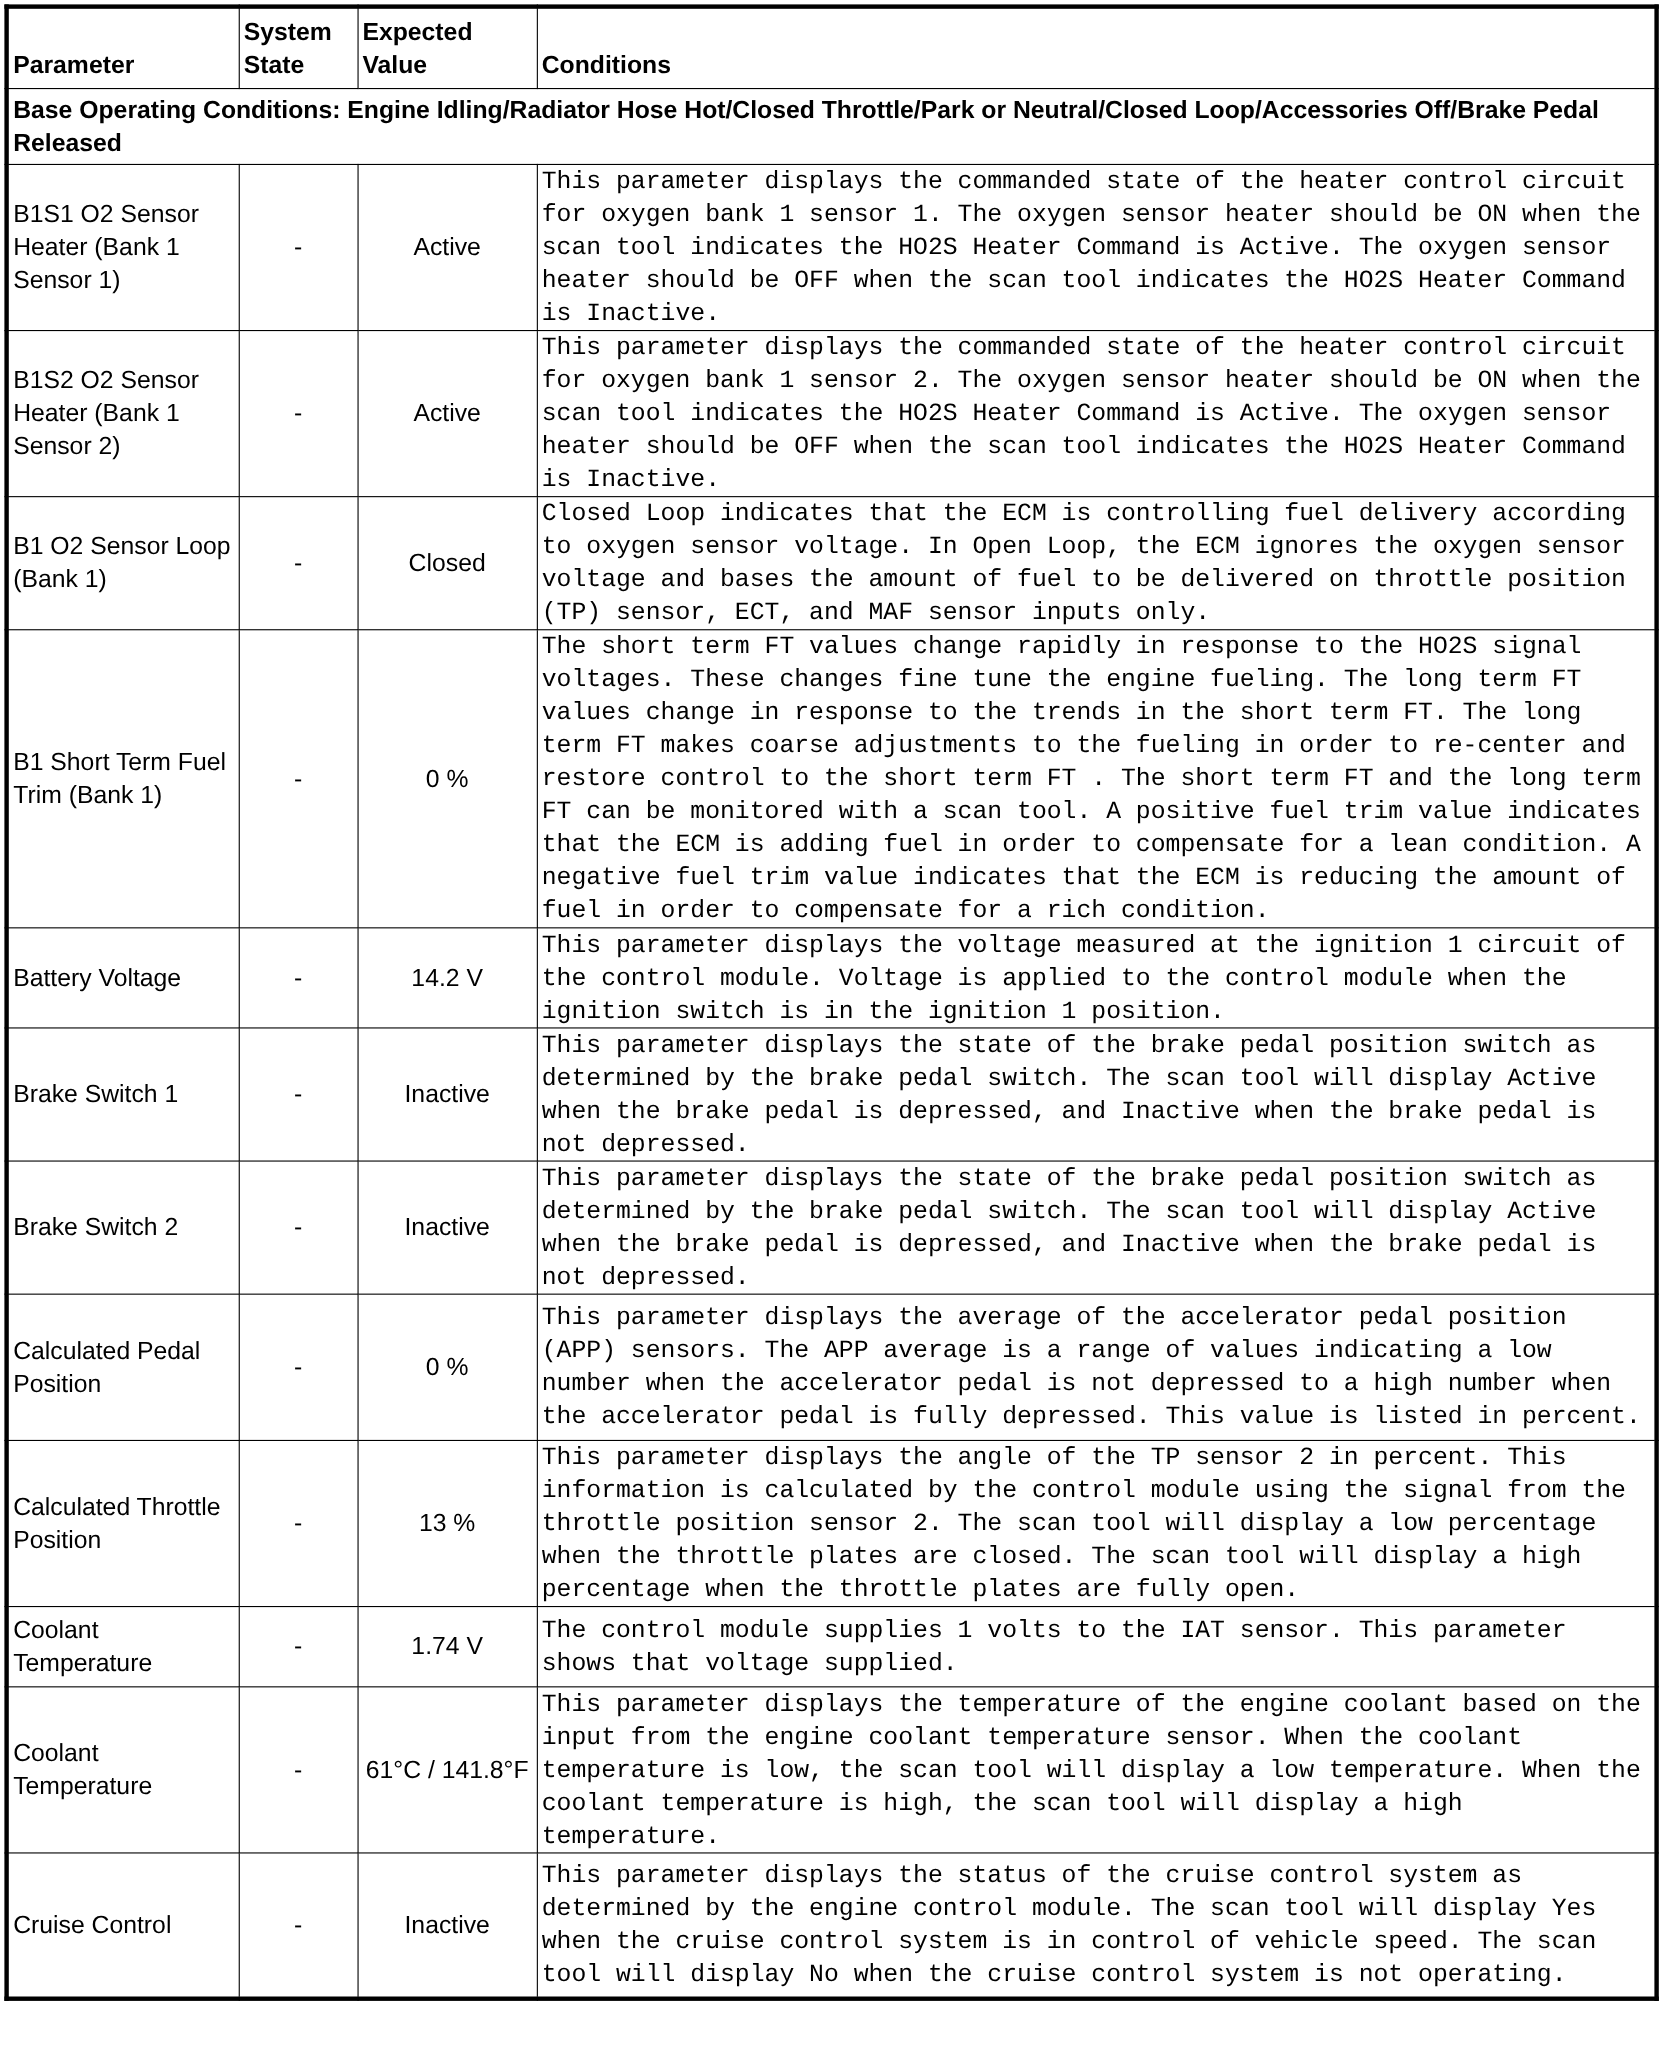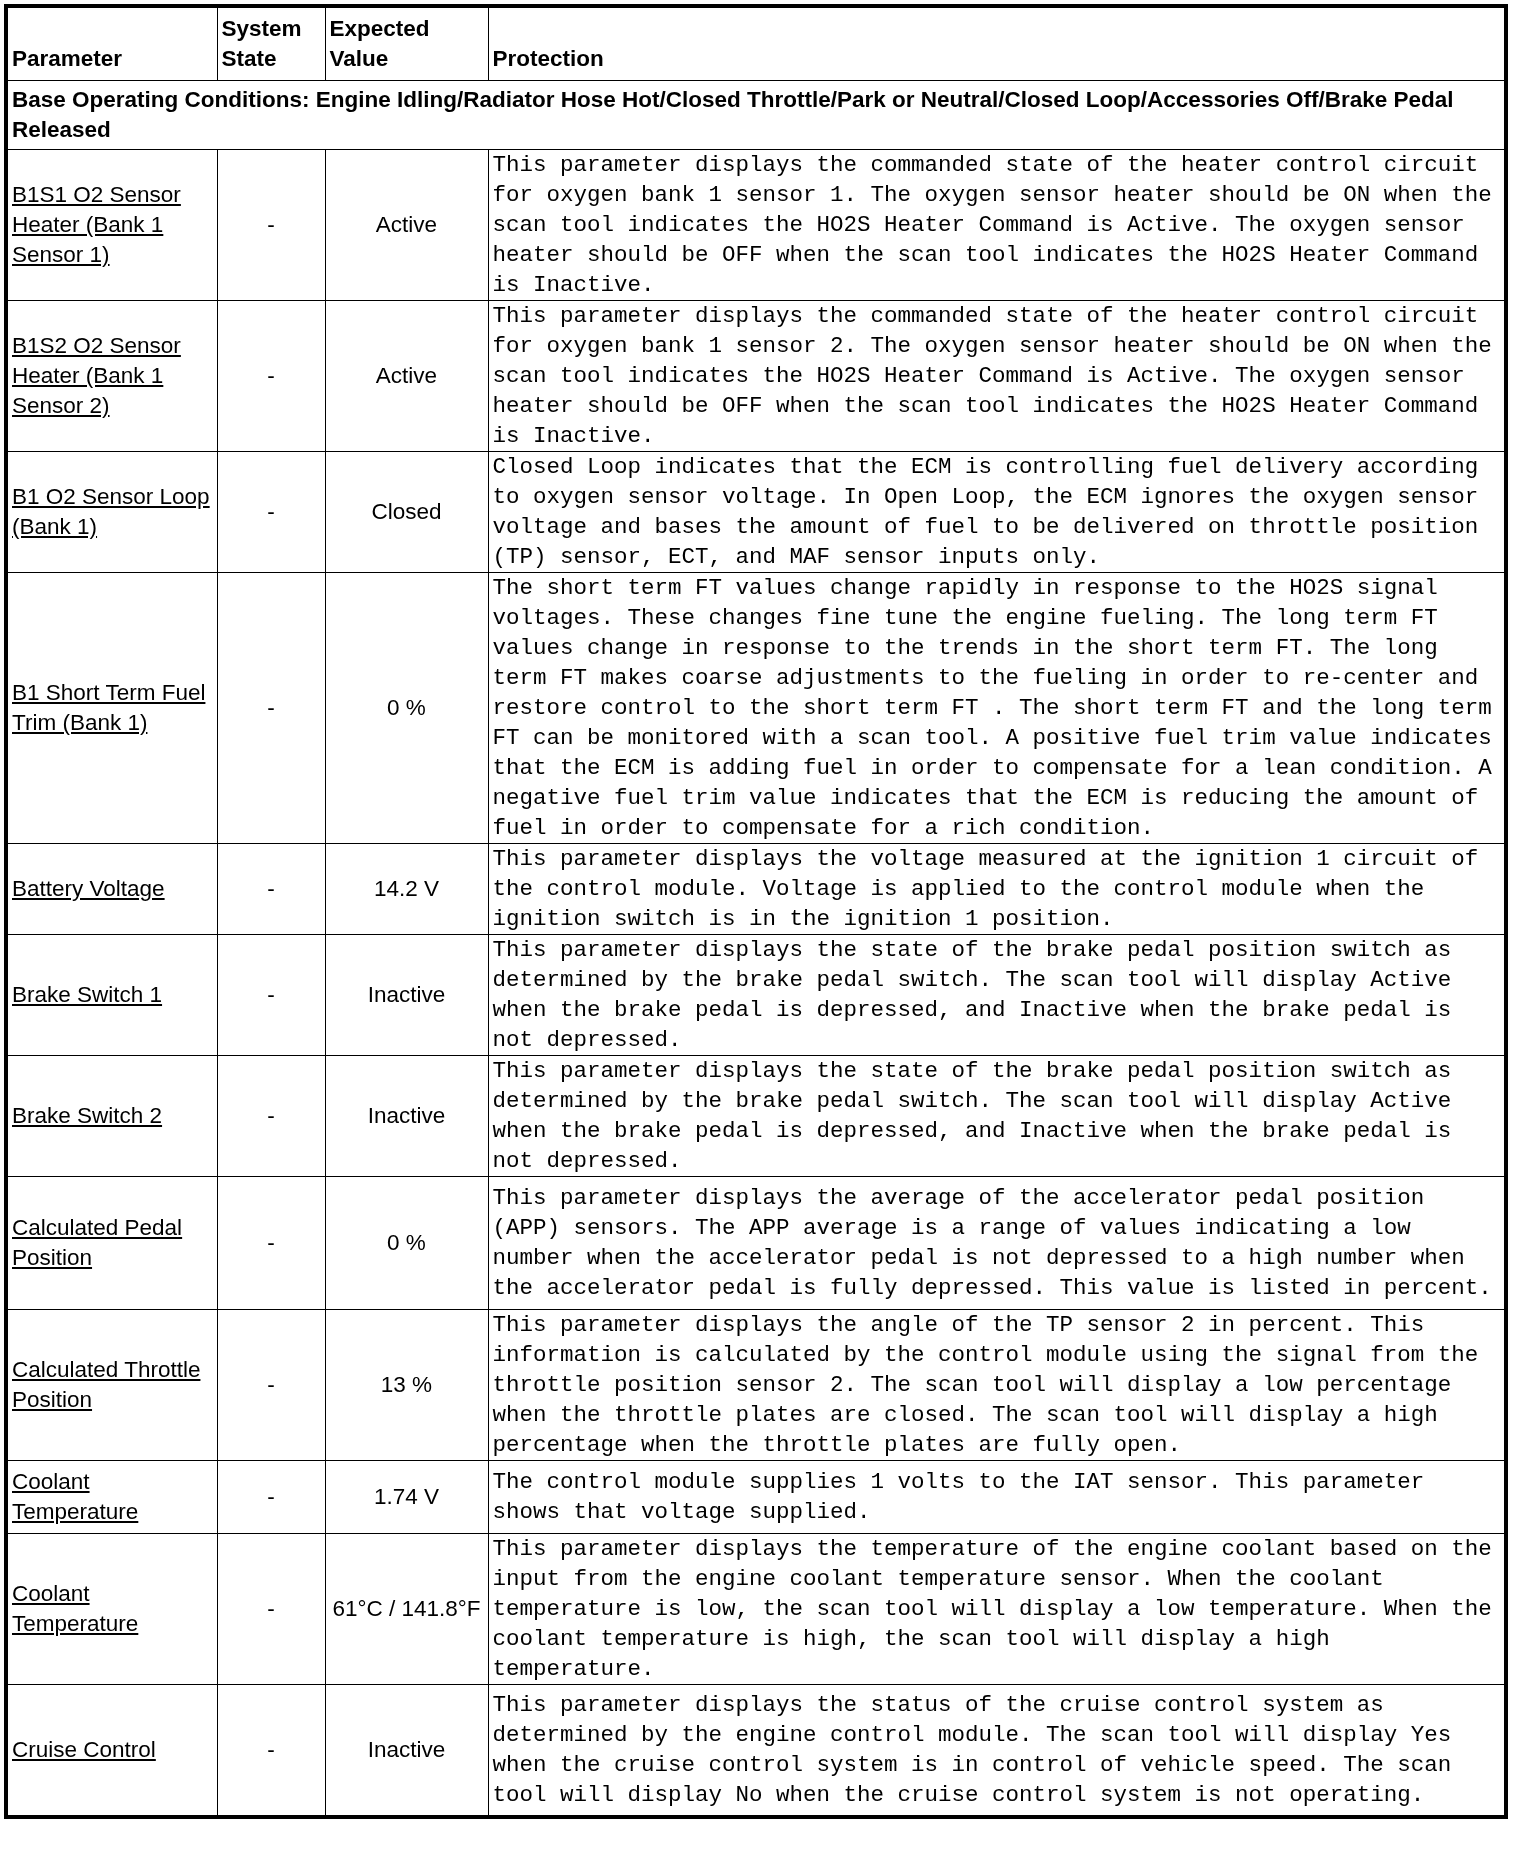--- a/index.html
+++ b/index.html
@@ -20,21 +20,21 @@
     padding: 0 4px;
     vertical-align: middle;
     word-wrap: break-word;
   }
   table.params thead th {
     font-weight: bold; text-align: left; vertical-align: bottom;
     padding-bottom: 6px; height: 66px; border-bottom: 1.5px solid #000;
   }
   table.params thead th span { display: block; }
   td.conditions { font-weight: bold; text-align: left; padding: 1px 6px 1px 4px; height: 68px; margin-top: 36px; }
-  td.param { text-align: left; text-decoration: underline; }
+  td.param { text-align: left; }
   td.state, td.value { text-align: center; }
   td.desc { text-align: left; padding: 1px 4px 2px 4px; font-family: Liberation Mono, monospace; }
 </style>
 </head>
 <body>
 
 <table class="params">
   <colgroup>
     <col class="c1">
       <col class="c2">
@@ -48,21 +48,21 @@
         </th>
       <th>
         <span>System</span>
         <span>State</span>
       </th>
       <th>
         <span>Expected</span>
         <span>Value</span>
       </th>
       <th>
-          <span>Protection</span>
+          <span>Conditions</span>
         </th>
     </tr>
   </thead>
   <tbody id="tbody">
     <tr>
       <td colspan="4" class="conditions">Base Operating Conditions: Engine Idling/Radiator Hose Hot/Closed Throttle/Park or Neutral/Closed Loop/Accessories Off/Brake Pedal Released</td>
     </tr>
   <tr style="height: 132px;">
         <td class="param">B1S1 O2 Sensor Heater (Bank 1 Sensor 1)</td>
         <td class="state">-</td>

